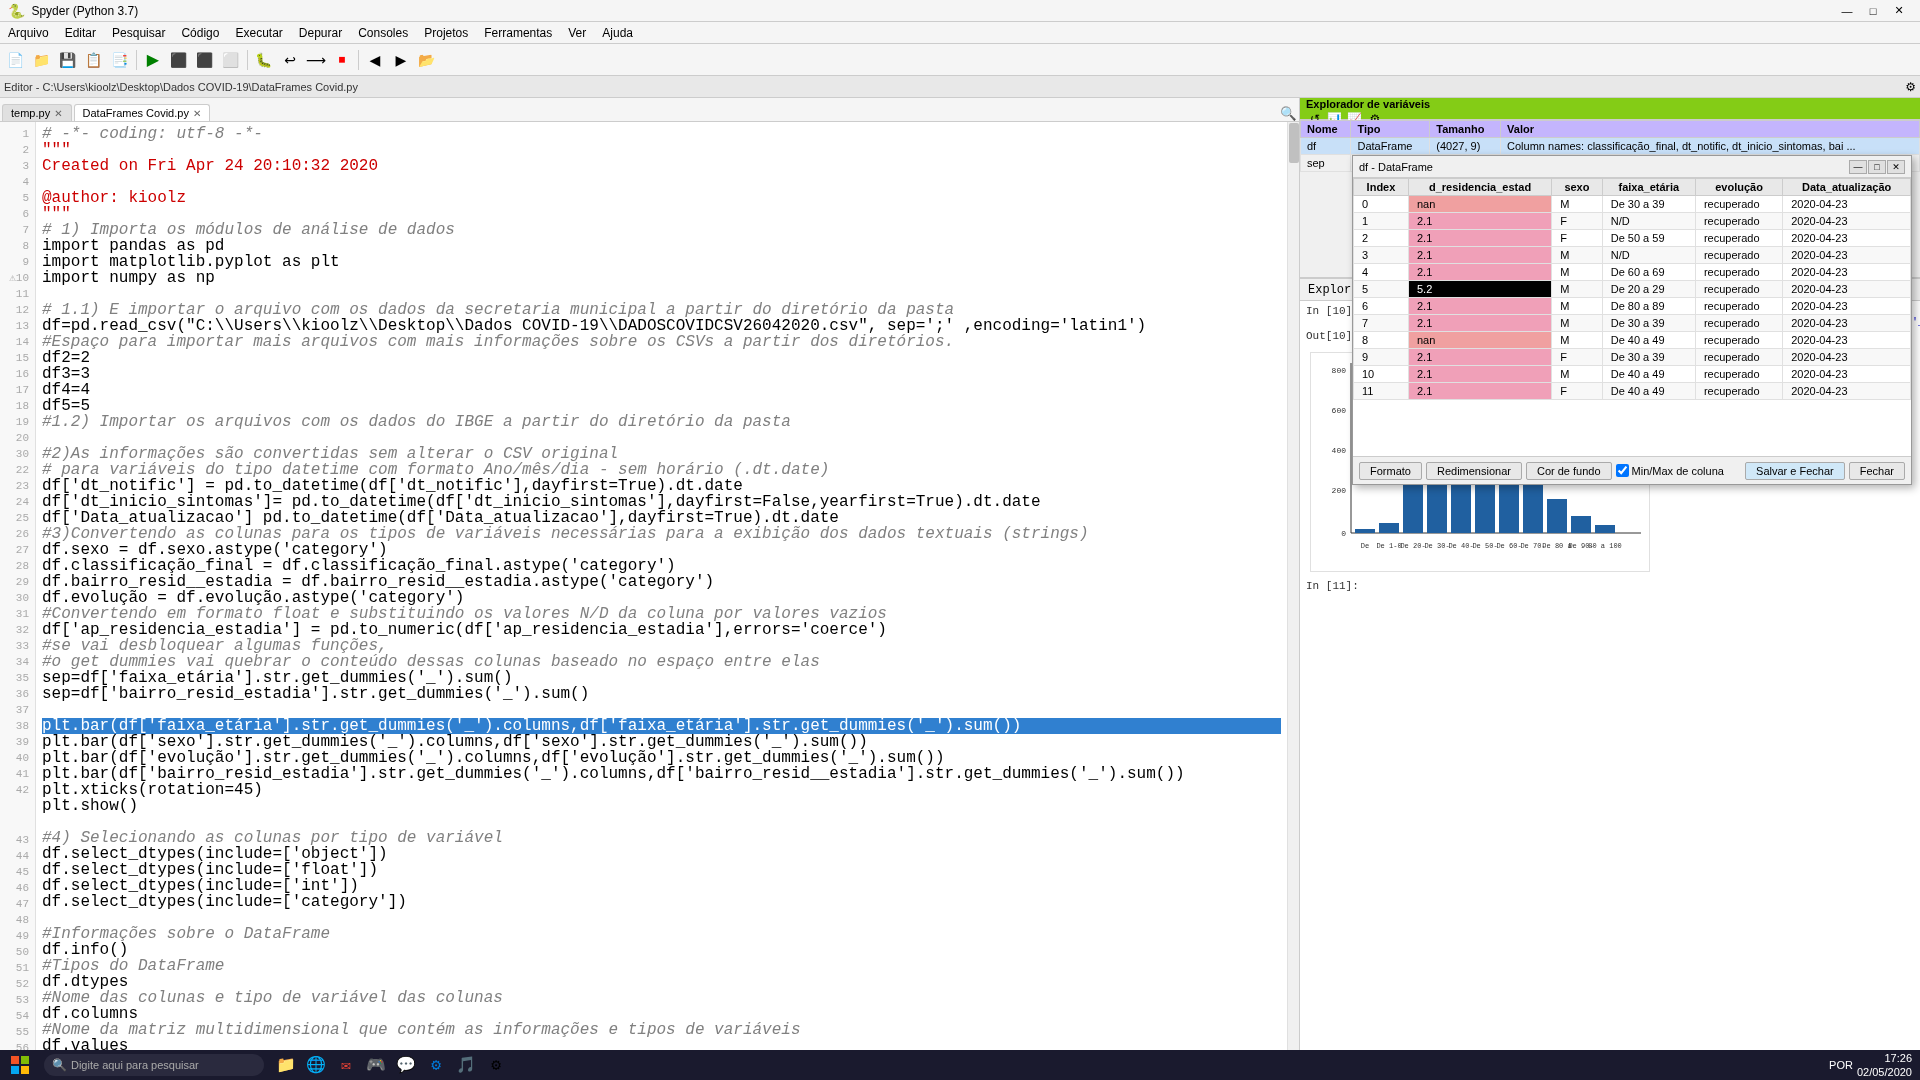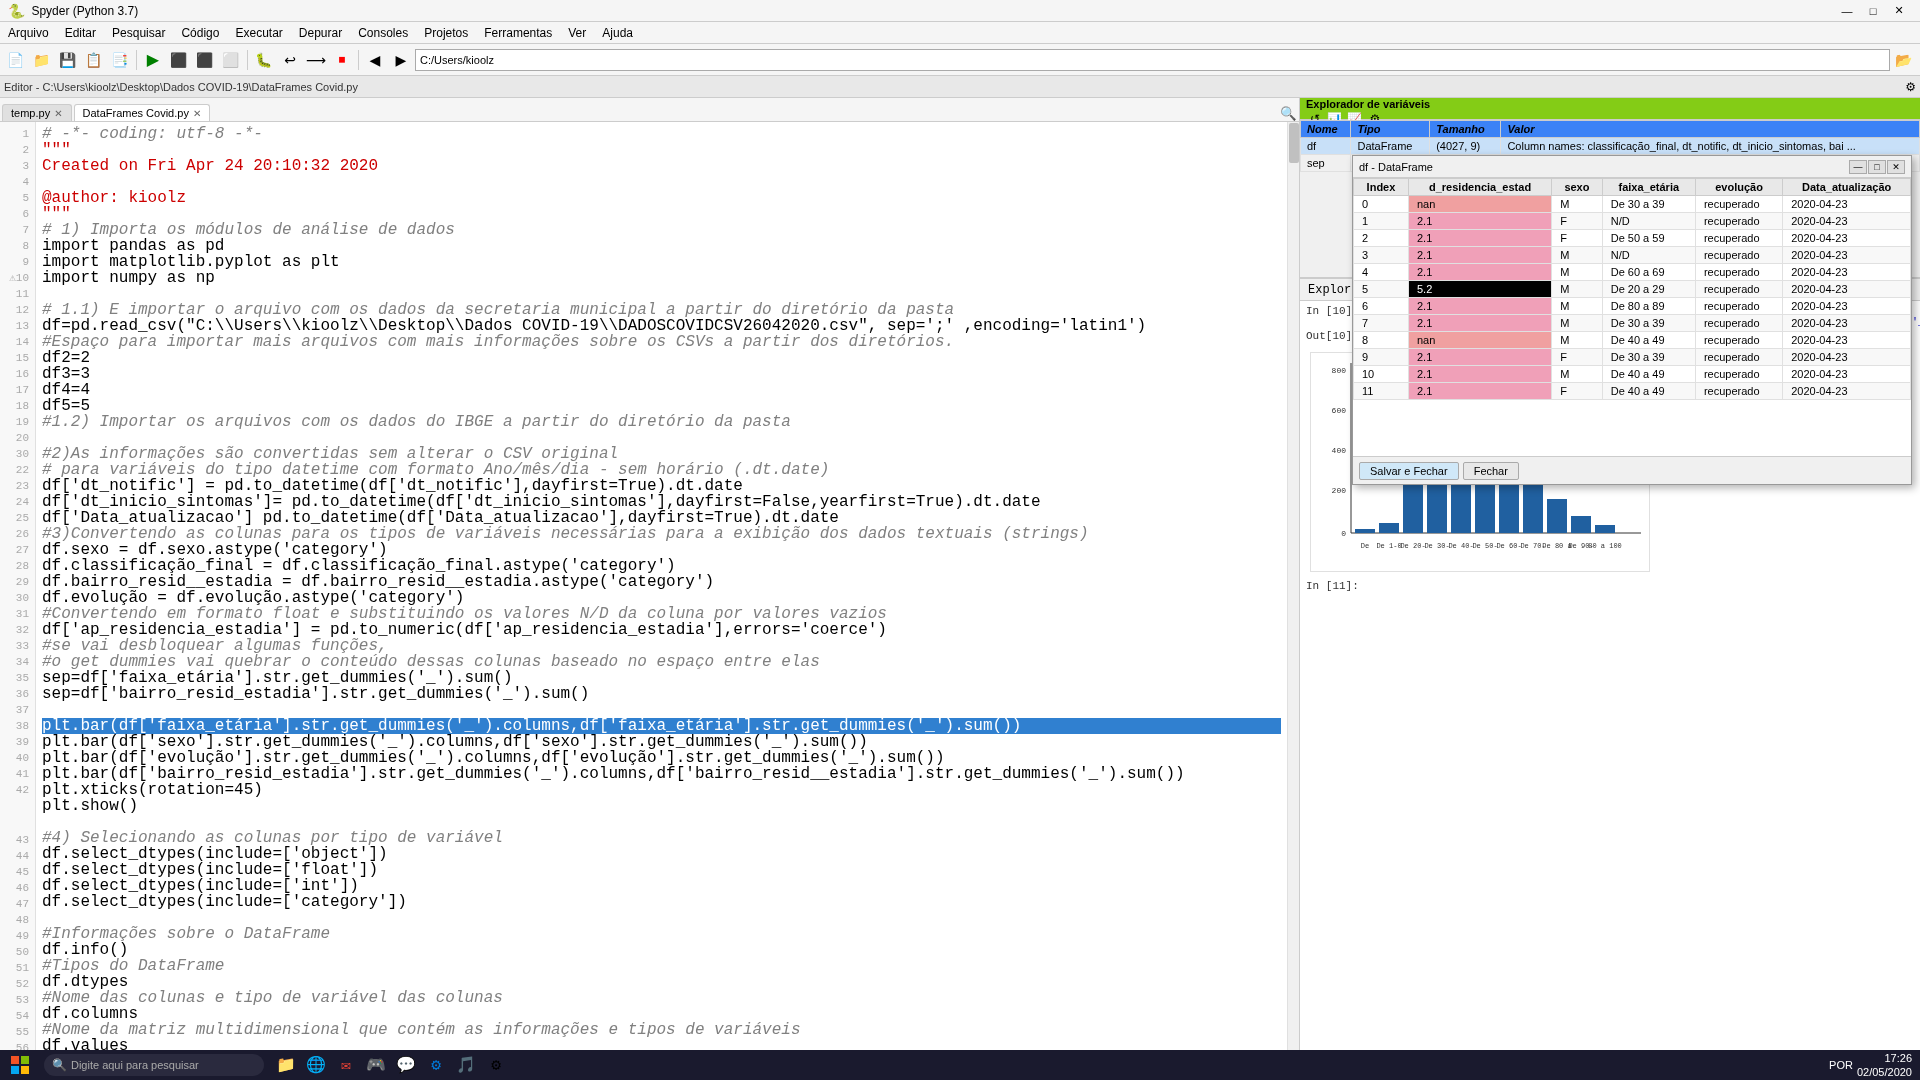--- a/index.html
+++ b/index.html
@@ -38,21 +38,21 @@
     
     .right-pane { width: 620px; display: flex; flex-direction: column; }
 
     
     .var-explorer { height: 180px; border-bottom: 1px solid #ccc; display: flex; flex-direction: column; }
     .panel-header { background: #84cc16; height: 22px; display: flex; justify-content: space-between; border-bottom: 1px solid #ccc; padding: 0 6px; font-size: 11px; font-family: 'Segoe UI', sans-serif; font-weight: bold; flex-direction: column; }
     .panel-btn { width: 18px; height: 18px; border: none; background: transparent; cursor: pointer; display: flex; align-items: center; justify-content: center; font-size: 12px; }
 
     .var-table { flex: 1; overflow: auto; }
     .var-table table { width: 100%; border-collapse: collapse; font-size: 11px; font-family: 'Segoe UI', sans-serif; }
-    .var-table th { background: #3b82f6; border: 1px solid #ccc; padding: 2px 6px; text-align: left; font-weight: bold; font-style: italic; }
+    .var-table th { background: #c4b5fd; border: 1px solid #ccc; padding: 2px 6px; text-align: left; font-weight: bold; }
     .var-table td { border: 1px solid #e0e0e0; padding: 2px 6px; }
 
     
     .dataframe-window { position: absolute; top: 155px; right: 8px; width: 560px; height: 330px; background: white; border: 1px solid #999; box-shadow: 3px 3px 8px rgba(0,0,0,0.3); display: flex; flex-direction: column; z-index: 10; }
     .df-title-bar { background: #f0f0f0; height: 22px; display: flex; align-items: center; justify-content: space-between; border-bottom: 1px solid #ccc; padding: 0 6px; font-size: 11px; font-family: 'Segoe UI', sans-serif; }
     .df-title-btns { display: flex; gap: 1px; }
     .df-btn { width: 18px; height: 14px; border: 1px solid #aaa; background: #e0e0e0; cursor: pointer; font-size: 9px; display: flex; align-items: center; justify-content: center; }
     .df-content { flex: 1; overflow: auto; }
     .df-table { border-collapse: collapse; font-size: 11px; font-family: 'Segoe UI', sans-serif; width: 100%; }
     .df-table th { background: #e8e8e8; border: 1px solid #ccc; padding: 2px 8px; text-align: center; font-weight: bold; white-space: nowrap; }
@@ -133,21 +133,20 @@
   <button class="toolbar-btn">⬛</button>
   <button class="toolbar-btn">⬜</button>
   <div class="toolbar-sep"></div>
   <button class="toolbar-btn">🐛</button>
   <button class="toolbar-btn">↩</button>
   <button class="toolbar-btn">⟶</button>
   <button class="toolbar-btn" style="color:red;">⏹</button>
   <div class="toolbar-sep"></div>
   <button class="toolbar-btn">◀</button>
   <button class="toolbar-btn">▶</button>
-  <input type="text" class="toolbar-path" value="C:/Users/kioolz" style="">
   <button class="toolbar-btn">📂</button>
 </div>
 
 <div class="editor-header">
   <span>Editor - C:\Users\kioolz\Desktop\Dados COVID-19\DataFrames Covid.py</span>
   <button style="border:none;background:transparent;cursor:pointer;font-size:12px;">⚙</button>
 </div>
 
 <div style="display:flex; height: calc(1080px - 22px - 22px - 32px - 22px - 30px);">
 
@@ -503,17 +502,25 @@
             <td>F</td>
             <td>De 40 a 49</td>
             <td>recuperado</td>
             <td>2020-04-23</td>
           </tr>
         </tbody>
       </table>
   </div>
   <div class="df-footer">
     <div style="display:flex;gap:4px;">
+      <button class="df-footer-btn">Formato</button>
+      <button class="df-footer-btn">Redimensionar</button>
+      <button class="df-footer-btn">Cor de fundo</button>
+      <label class="df-checkbox">
+        <input type="checkbox" checked="" style=""> Min/Max de coluna
+      </label>
+    </div>
+    <div style="display:flex;gap:4px;">
       <button class="df-footer-btn primary">Salvar e Fechar</button>
       <button class="df-footer-btn">Fechar</button>
     </div>
   </div>
 </div>
 
 </body></html>

